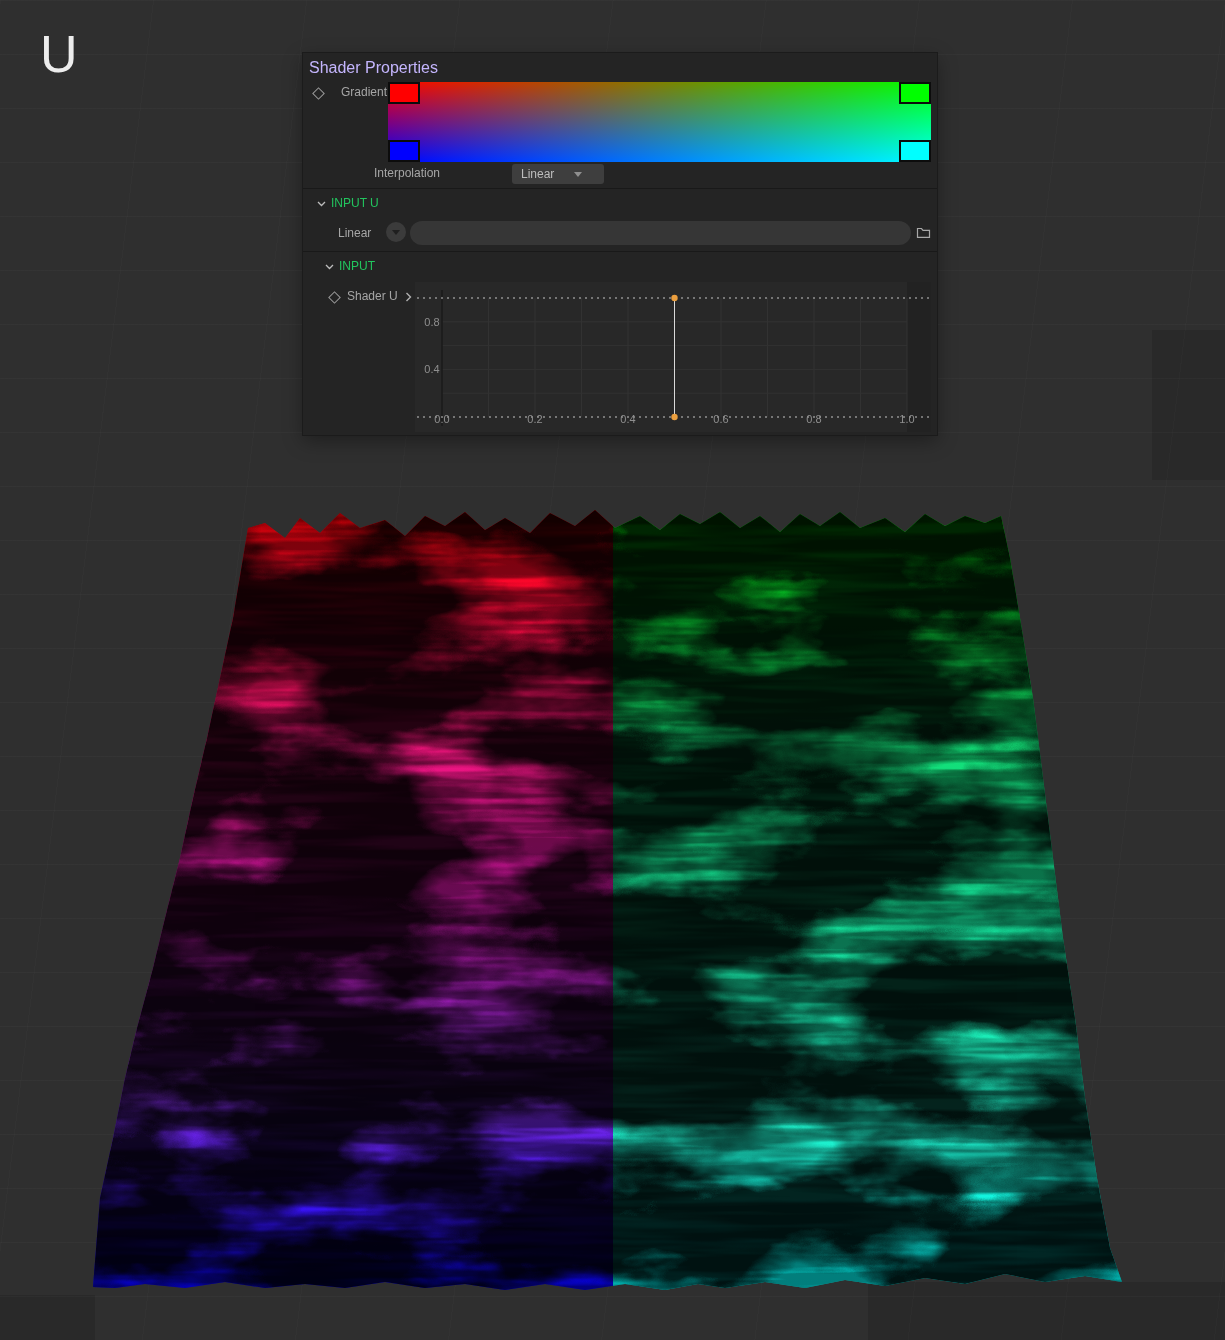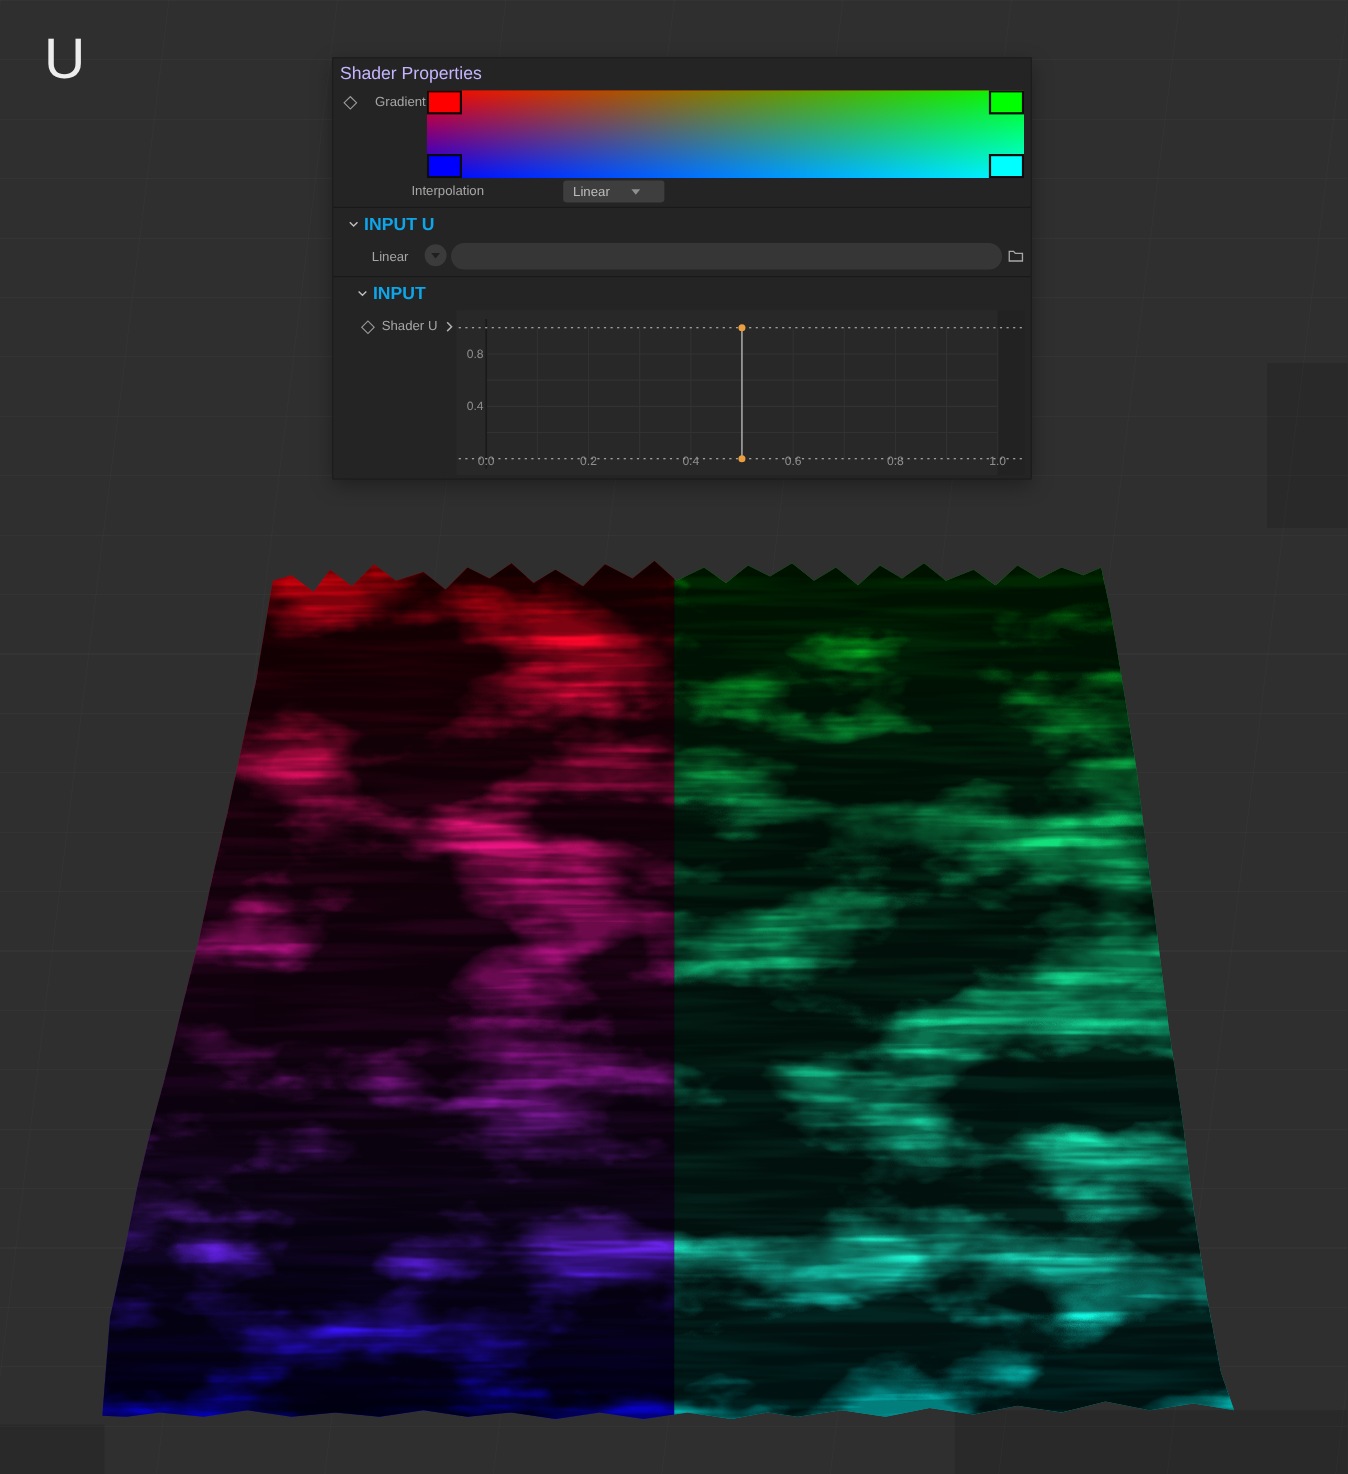--- a/index.html
+++ b/index.html
@@ -13,21 +13,21 @@
   .viewport-label{position:absolute;left:40px;top:24px;font-size:52px;font-weight:200;
     color:#ededed;letter-spacing:1px;}
   
   .panel{position:absolute;left:303px;top:53px;width:634px;height:382px;background:#242424;
     box-shadow:0 0 0 1px #1b1b1b, 0 6px 18px rgba(0,0,0,0.35);}
   .panel *{position:absolute;}
   .panel-title{left:6px;top:6px;font-size:16px;color:#c4b5fd;}
   .row-label{font-size:12px;color:#a6a6a6;white-space:nowrap;}
   .diamond{width:7px;height:7px;border:1px solid #9a9a9a;transform:rotate(45deg);background:transparent;}
   .sep{left:0;width:634px;height:1px;background:#191919;}
-  .section-header{font-size:16px;font-weight:bold;color:#0ea5e9;white-space:nowrap;}
+  .section-header{font-size:12px;font-weight:normal;color:#22c55e;white-space:nowrap;}
   .chev{width:9px;height:6px;}
   .gradient-box{left:85px;top:29px;width:543px;height:80px;}
   .dropdown{background:#3e3e3e;border-radius:3px;color:#bdbdbd;font-size:12px;
     line-height:20px;padding-left:9px;box-sizing:border-box;}
   .caret{width:0;height:0;border-left:4px solid transparent;border-right:4px solid transparent;
     border-top:5px solid #8f8f8f;}
   .circle-btn{width:20px;height:20px;border-radius:50%;background:#3b3b3b;}
   .circle-btn .caret{left:6px;top:8px;border-top-color:#1f1f1f;}
   .pill{background:#363636;border-radius:12px;}
   .graph{left:112px;top:229px;width:516px;height:150px;background:#282828;}

